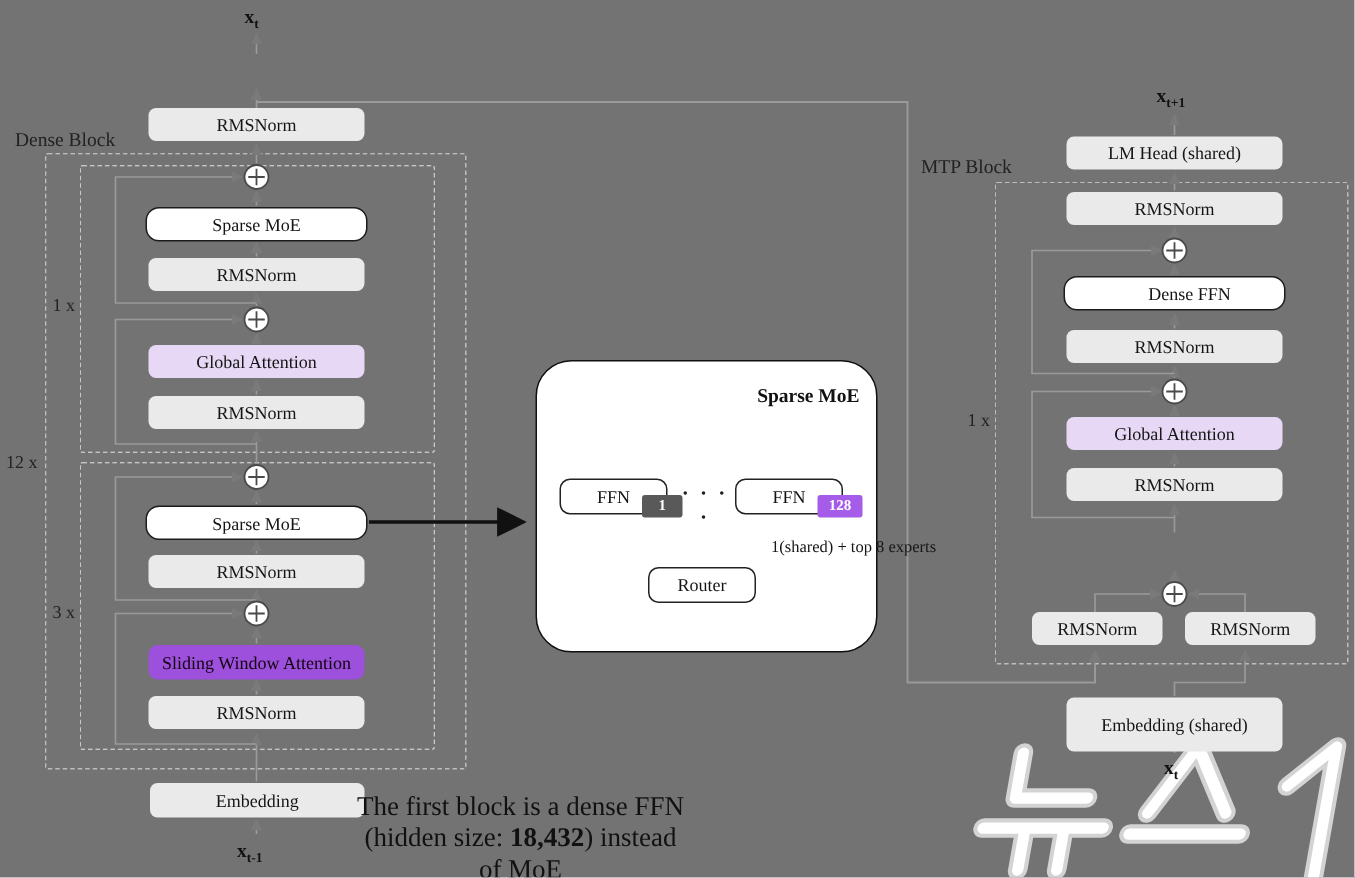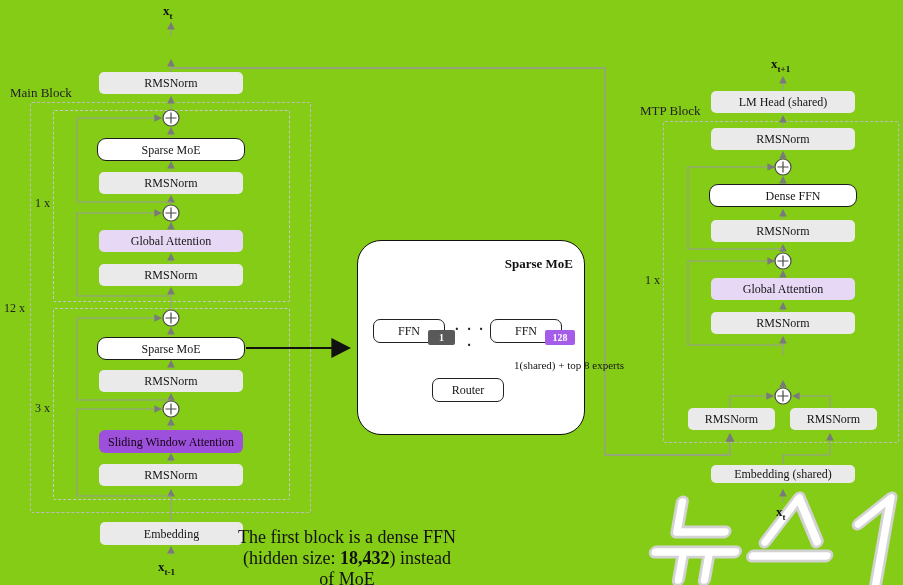--- a/index.html
+++ b/index.html
@@ -1,16 +1,16 @@
 <!DOCTYPE html>
 <html style="--gray_box: #eaeaea; --lavender: #e7d9f6; --purple: #9c50dc; --badge_dark: #595959; --badge_purple: #a55ce8; --line: #999999;"><head>
 <meta charset="utf-8">
 <style>
   html,body{margin:0;padding:0;background:#fff;}
-  #canvas{position:relative;width:903px;height:585px;background:#84cc16;overflow:hidden;
+  #canvas{position:relative;width:903px;height:585px;background:#737373;overflow:hidden;
           font-family:"Liberation Serif", serif;}
   .box{position:absolute;display:flex;align-items:center;justify-content:center;
        box-sizing:border-box;font-size:12px;color:#141414;line-height:1;z-index:3;}
   .gray{background:var(--gray_box);border-radius:5px;}
   .lav{background:var(--lavender);border-radius:5px;}
   .pur{background:var(--purple);border-radius:6px;color:#12000e;}
   .wb{background:#fff;border:1.7px solid #1c1c1c;border-radius:9px;}
   .wb2{background:#fff;border:1.4px solid #222;border-radius:7px;}
   .lbl{position:absolute;font-size:13px;color:#222;z-index:3;line-height:1.1;}
   .rep{position:absolute;font-size:12px;color:#222;z-index:3;line-height:1;}
@@ -151,21 +151,21 @@
     </g>
   </svg>
 
   <span class="xl" style="left:163px;top:4px;">
     <span>x</span><sub>t</sub></span>
 
   <div class="box gray" style="left:99px;top:72px;width:144px;height:22px;">
     <span>RMSNorm</span>
     </div>
 
-  <div class="lbl" style="left:10px;top:86px;">Main Block</div>
+  <div class="lbl" style="left:10px;top:86px;">Dense Block</div>
   <div class="rep" style="left:35px;top:197px;">1 x</div>
   <div class="rep" style="left:4px;top:302px;">12 x</div>
   <div class="rep" style="left:35px;top:402px;">3 x</div>
 
   <div class="box wb" style="left:97px;top:138px;width:148px;height:23px;">
     <span>Sparse MoE</span>
     </div>
   <div class="box gray" style="left:99px;top:172px;width:144px;height:22px;">
     <span>RMSNorm</span>
     </div>
@@ -221,21 +221,21 @@
     <span>Router</span>
     </div>
   <div class="caption" style="left:514px;top:359px;">1(shared) + top 8 experts</div>
 
   <span class="xl" style="left:771px;top:57px;">
     <span>x</span><sub>t+1</sub></span>
 
   <div class="box gray" style="left:711px;top:91px;width:144px;height:22px;">
     <span>LM Head (shared)</span>
     </div>
-  <div class="lbl" style="left:640px;top:104px;">MTP Block</div>
+  <div class="lbl" style="left:614px;top:104px;">MTP Block</div>
 
   <div class="box gray" style="left:711px;top:128px;width:144px;height:22px;">
     <span>RMSNorm</span>
     </div>
   <div class="box wb" style="left:709px;top:184px;width:148px;height:23px;padding-left:20px;">
     <span>Dense FFN</span>
     </div>
   <div class="box gray" style="left:711px;top:220px;width:144px;height:22px;">
     <span>RMSNorm</span>
     </div>
@@ -246,19 +246,19 @@
   <div class="box gray" style="left:711px;top:312px;width:144px;height:22px;">
     <span>RMSNorm</span>
     </div>
   <div class="box gray" style="left:688px;top:408px;width:87px;height:22px;">
     <span>RMSNorm</span>
     </div>
   <div class="box gray" style="left:790px;top:408px;width:87px;height:22px;">
     <span>RMSNorm</span>
     </div>
 
-  <div class="box gray" style="left:711px;top:465px;width:144px;height:18px;">
+  <div class="box gray" style="left:711px;top:465px;width:144px;height:36px;">
     <span>Embedding (shared)</span>
     </div>
   <span class="xl" style="left:776px;top:505px;">
     <span>x</span><sub>t</sub></span>
 
 </div>
 
 </body></html>

